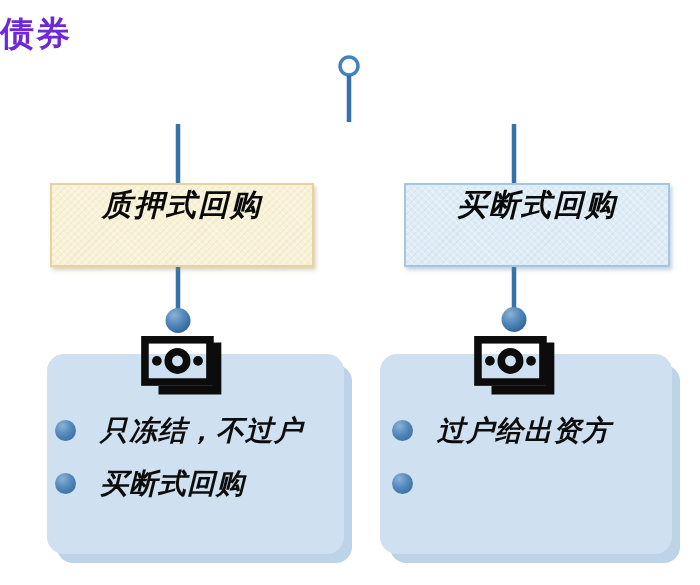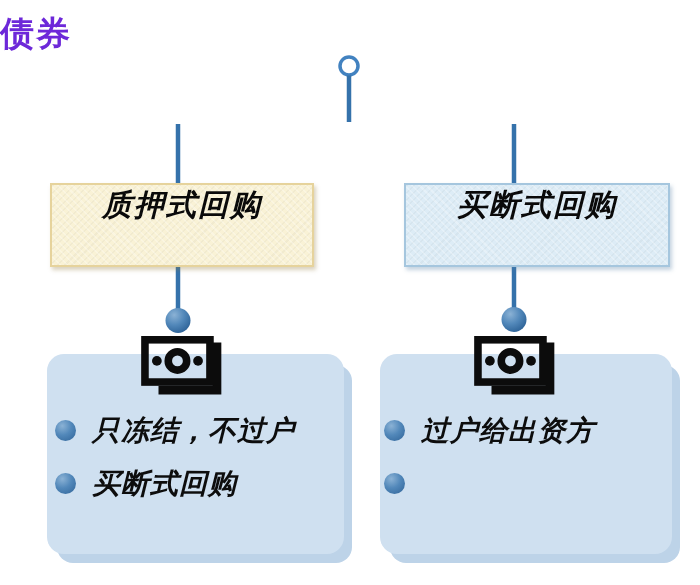--- a/index.html
+++ b/index.html
@@ -43,24 +43,24 @@
   }
   .panel{
     position:absolute;top:354px;height:200px;
     box-sizing:border-box;
     background:#cfe0f0;
     border-radius:17px;
     box-shadow:9px 10px 0 -1px #bdd3e8;
     padding-top:50px;
   }
   .panel.left{left:47px;width:297px;padding-left:8px;}
-  .panel.right{left:380px;width:292px;padding-left:4px;}
+  .panel.right{left:380px;width:292px;padding-left:12px;}
   .row{
     height:53px;
-    display:flex;align-items:center;gap:16px;
+    display:flex;align-items:center;gap:24px;
   }
   .bullet{
     flex:0 0 auto;
     width:21px;height:21px;border-radius:50%;
     background:radial-gradient(circle at 35% 28%, #8bb2d5 0%, #5288ba 45%, #2f6397 100%);
   }
   .point-text{
     font-size:28px;font-weight:800;font-style:italic;
     letter-spacing:1px;white-space:nowrap;
     color:#0d0d0d;

